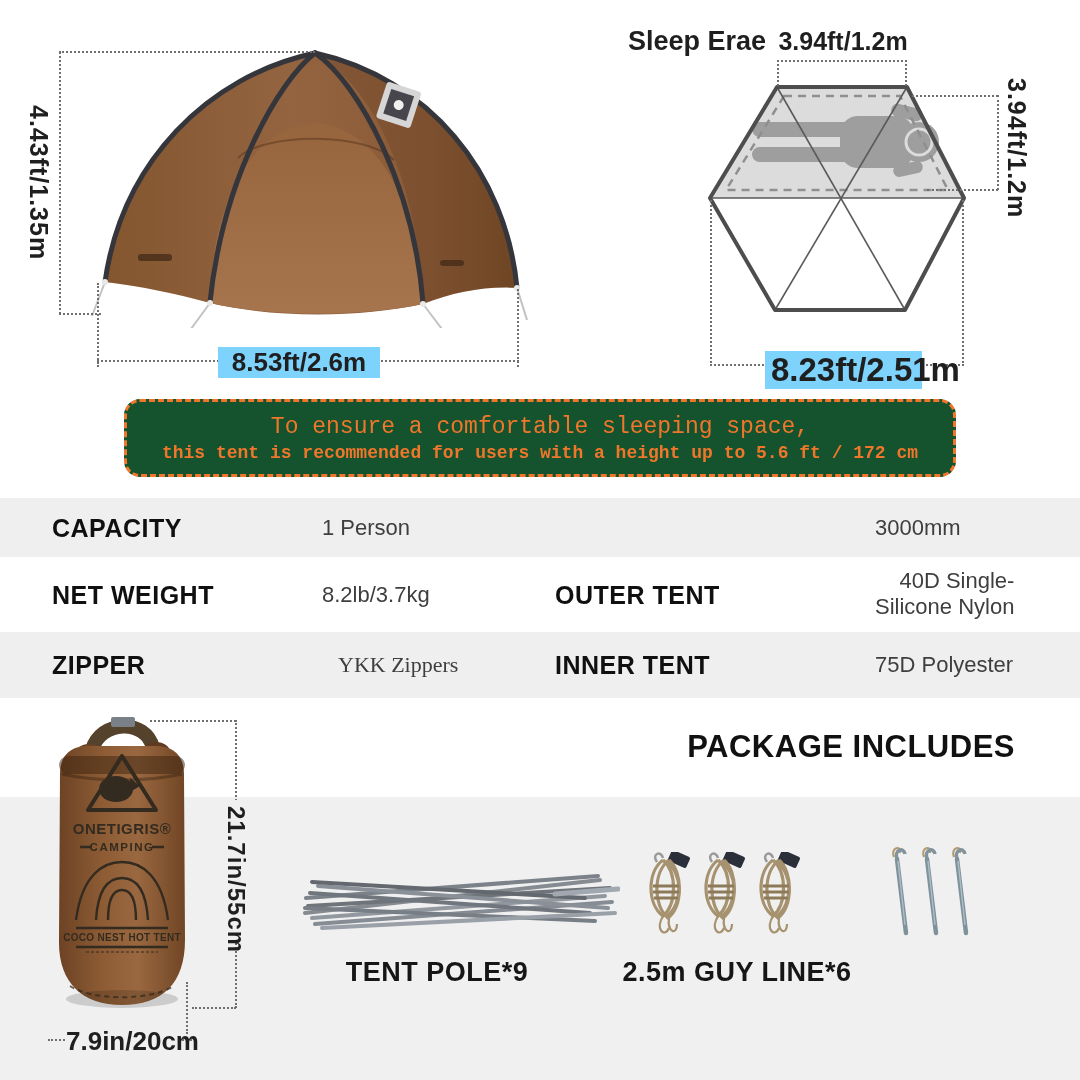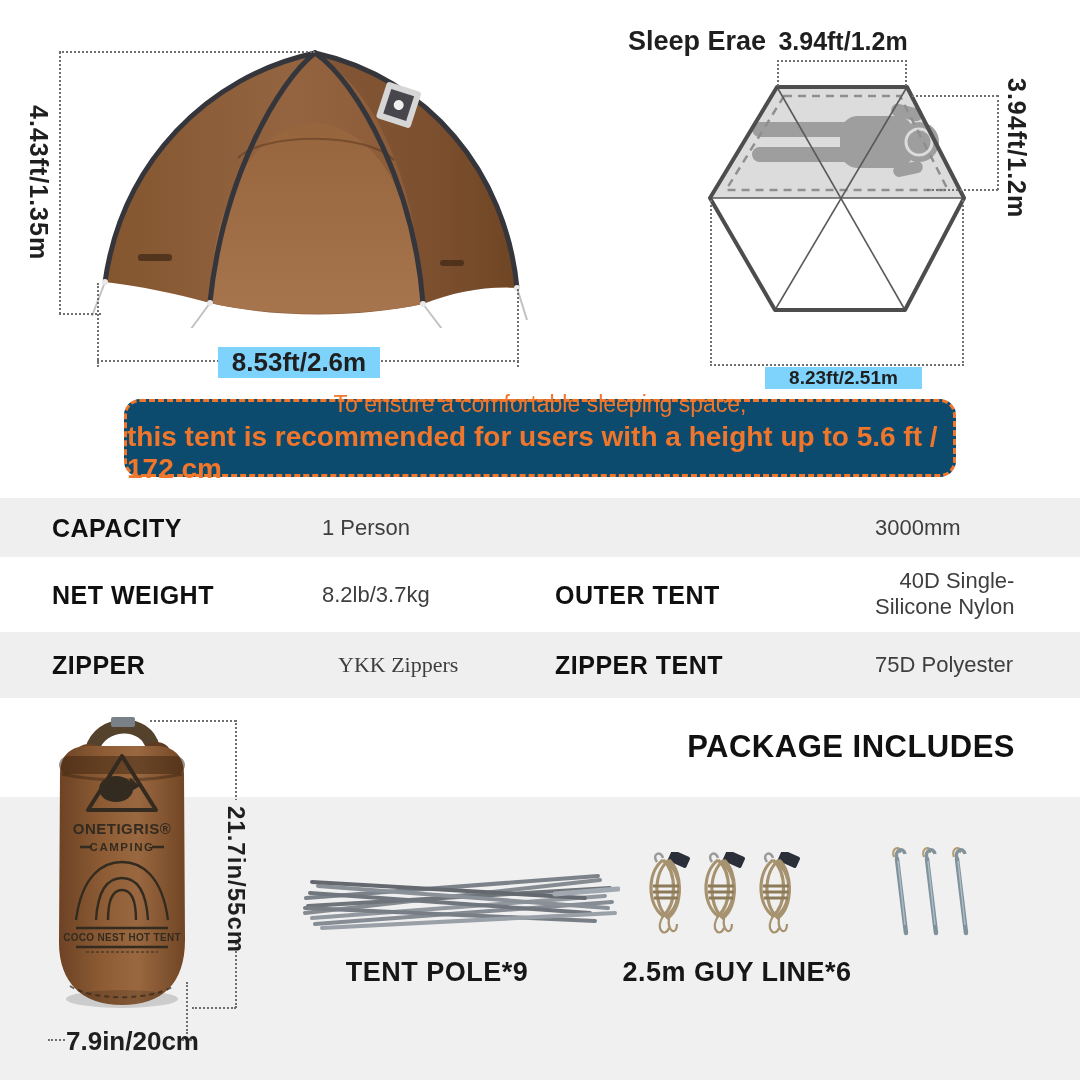--- a/index.html
+++ b/index.html
@@ -7,24 +7,24 @@
           font-family:"Liberation Sans","DejaVu Sans",sans-serif;color:#1f1f1f;}
   
   .dim-h{position:absolute;border-top:2px dotted #6f6f6f;height:0;}
   .dim-v{position:absolute;border-left:2px dotted #6f6f6f;width:0;}
   .dim-label{position:absolute;font-weight:bold;font-size:25px;color:#1f1f1f;}
   .dim-label-v{position:absolute;writing-mode:vertical-rl;font-weight:bold;font-size:25px;
                color:#1f1f1f;text-align:center;letter-spacing:1px;}
   .center{text-align:center;}
   
   .notice{position:absolute;left:124px;top:399px;width:826px;height:72px;
-          border:3px dashed #f0762b;border-radius:16px;background:#0c4a6e;
-          display:flex;flex-direction:column;justify-content:center;align-items:center;gap:3px;}
+          border:3px dashed #f0762b;border-radius:16px;background:#14532d;
+          display:flex;flex-direction:column;justify-content:center;align-items:center;gap:3px;font-family:Liberation Mono, monospace;}
   .notice .l1{color:#f0762b;font-size:23px;}
-  .notice .l2{color:#f0762b;font-size:28px;font-weight:bold;}
+  .notice .l2{color:#f0762b;font-size:18px;font-weight:bold;}
   
   .spec-row{position:absolute;left:0;width:1080px;text-align:right;}
   .row-gray{background:#efefef;}
   .spec-label{position:absolute;top:50%;transform:translateY(-50%);
               font-weight:bold;font-size:25px;color:#101010;letter-spacing:.5px;white-space:nowrap;}
   .spec-value{position:absolute;top:50%;transform:translateY(-50%);
               font-size:22px;color:#3e3e3e;white-space:pre-line;line-height:1.22;}
   
   .band{position:absolute;left:0;top:797px;width:1080px;height:283px;background:#f0f0f0;}
   .pkg-title{position:absolute;left:620px;top:729px;width:395px;text-align:right;
@@ -136,21 +136,21 @@
   <div class="dim-v" style="left:905px;top:60px;height:26px;"></div>
 
   <div class="dim-h" style="left:912px;top:95px;width:86px;"></div>
   <div class="dim-h" style="left:927px;top:189px;width:71px;"></div>
   <div class="dim-v" style="left:997px;top:95px;height:95px;"></div>
   <div class="dim-label-v" style="left:1002px;top:78px;height:120px;font-size:25px;">3.94ft/1.2m</div>
 
   <div class="dim-v" style="left:710px;top:200px;height:163px;"></div>
   <div class="dim-v" style="left:962px;top:200px;height:163px;"></div>
   <div class="dim-h" style="left:710px;top:364px;width:254px;"></div>
-  <div class="dim-label center mask-white" style="left:765px;top:351px;width:145px;font-size:19px;margin-top:16px;">8.23ft/2.51m</div>
+  <div class="dim-label center mask-white" style="left:765px;top:351px;width:145px;font-size:33px;">8.23ft/2.51m</div>
 
   <div class="notice">
     <div class="l1">To ensure a comfortable sleeping space,</div>
     <div class="l2">this tent is recommended for users with a height up to 5.6 ft / 172 cm</div>
   </div>
 
   <div class="spec-row row-gray" style="top:498px;height:59px;">
     <span class="spec-label" style="left:52px;">CAPACITY</span>
     <span class="spec-value" style="left:322px;">1 Person</span>
     <span class="spec-value" style="left:875px;">3000mm</span>
@@ -158,21 +158,21 @@
   <div class="spec-row" style="top:557px;height:75px;background:#fff;">
     <span class="spec-label" style="left:52px;">NET WEIGHT</span>
     <span class="spec-value" style="left:322px;">8.2lb/3.7kg</span>
     <span class="spec-label" style="left:555px;">OUTER TENT</span>
     <span class="spec-value" style="left:875px;">40D Single-
 Silicone Nylon</span>
   </div>
   <div class="spec-row row-gray" style="top:632px;height:66px;">
     <span class="spec-label" style="left:52px;">ZIPPER</span>
     <span class="spec-value" style="left:338px;font-family:Liberation Serif, serif;">YKK Zippers</span>
-    <span class="spec-label" style="left:555px;">ZIPPER TENT</span>
+    <span class="spec-label" style="left:555px;">INNER TENT</span>
     <span class="spec-value" style="left:875px;">75D Polyester</span>
   </div>
 
   <div class="band"></div>
   <div class="pkg-title">PACKAGE INCLUDES</div>
 
   <svg viewBox="0 0 140 300" style="left:52px;top:712px;width:140px;height:300px;z-index:1;">
     <defs>
       <linearGradient id="bagg" x1="0" y1="0" x2="1" y2="0">
         <stop offset="0" stop-color="#6d4324"></stop>

